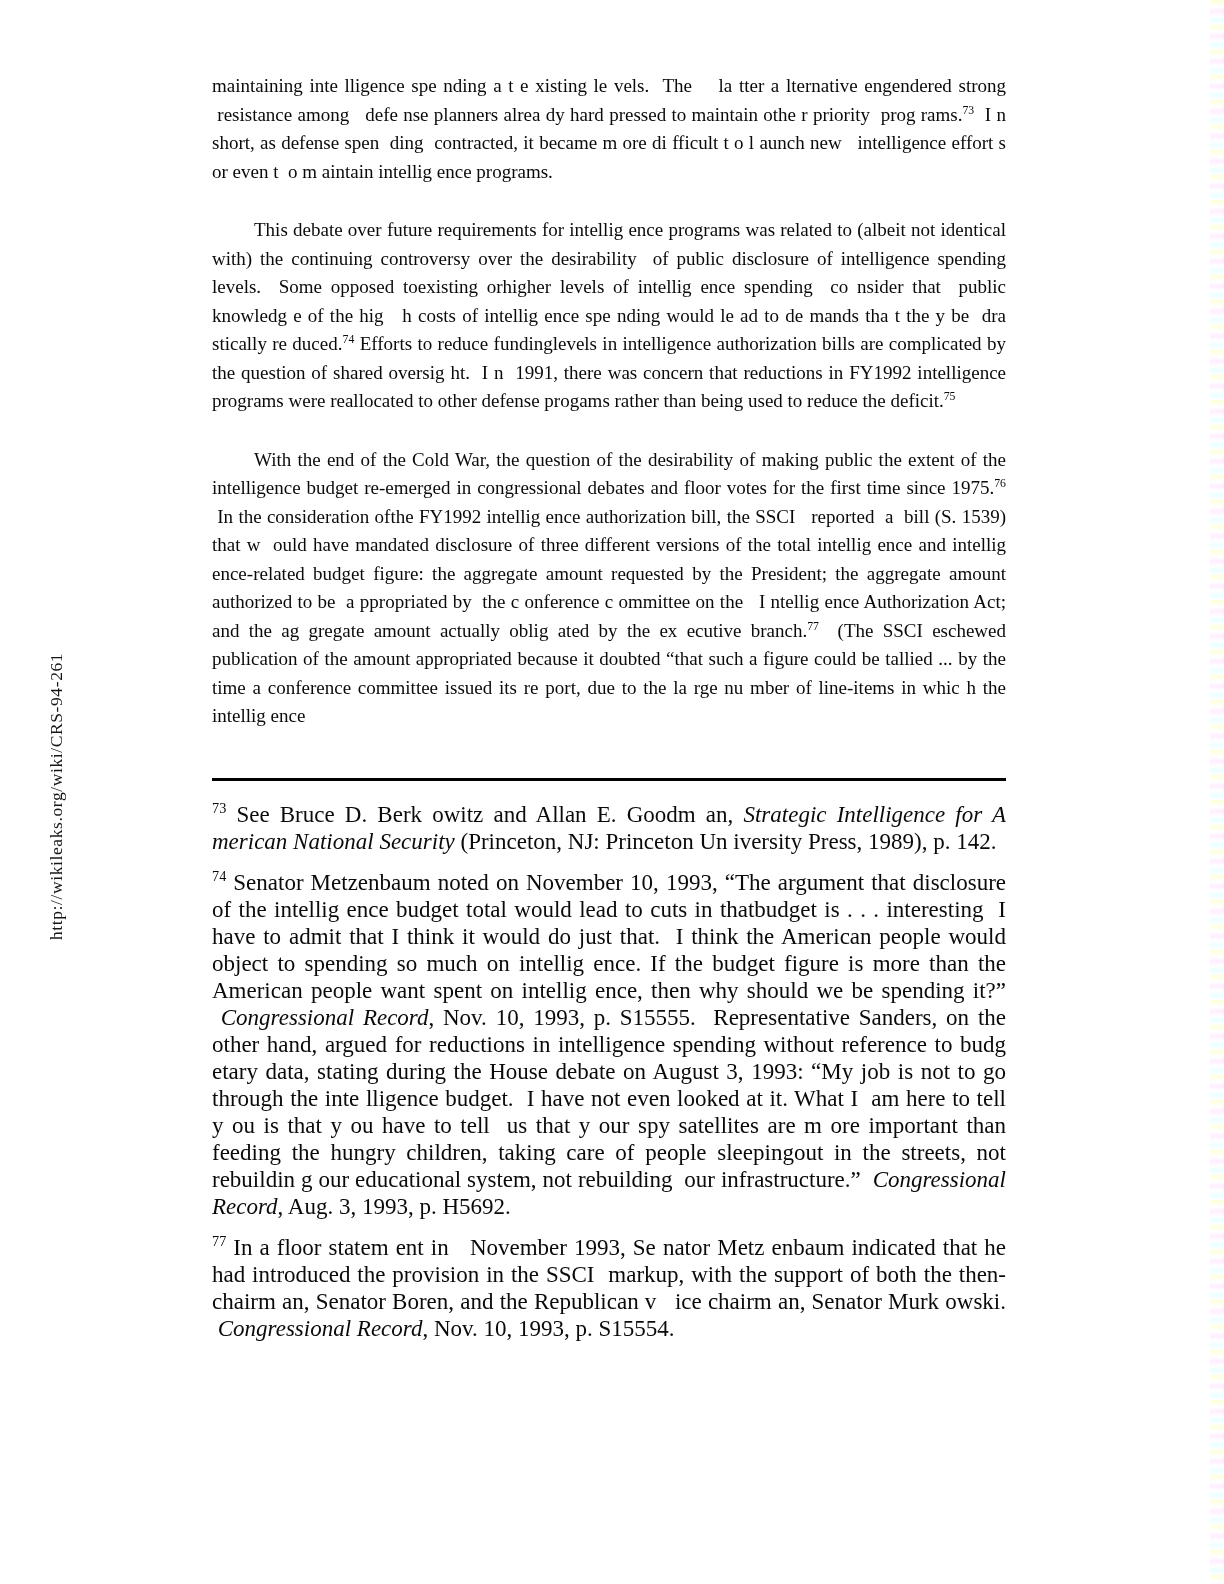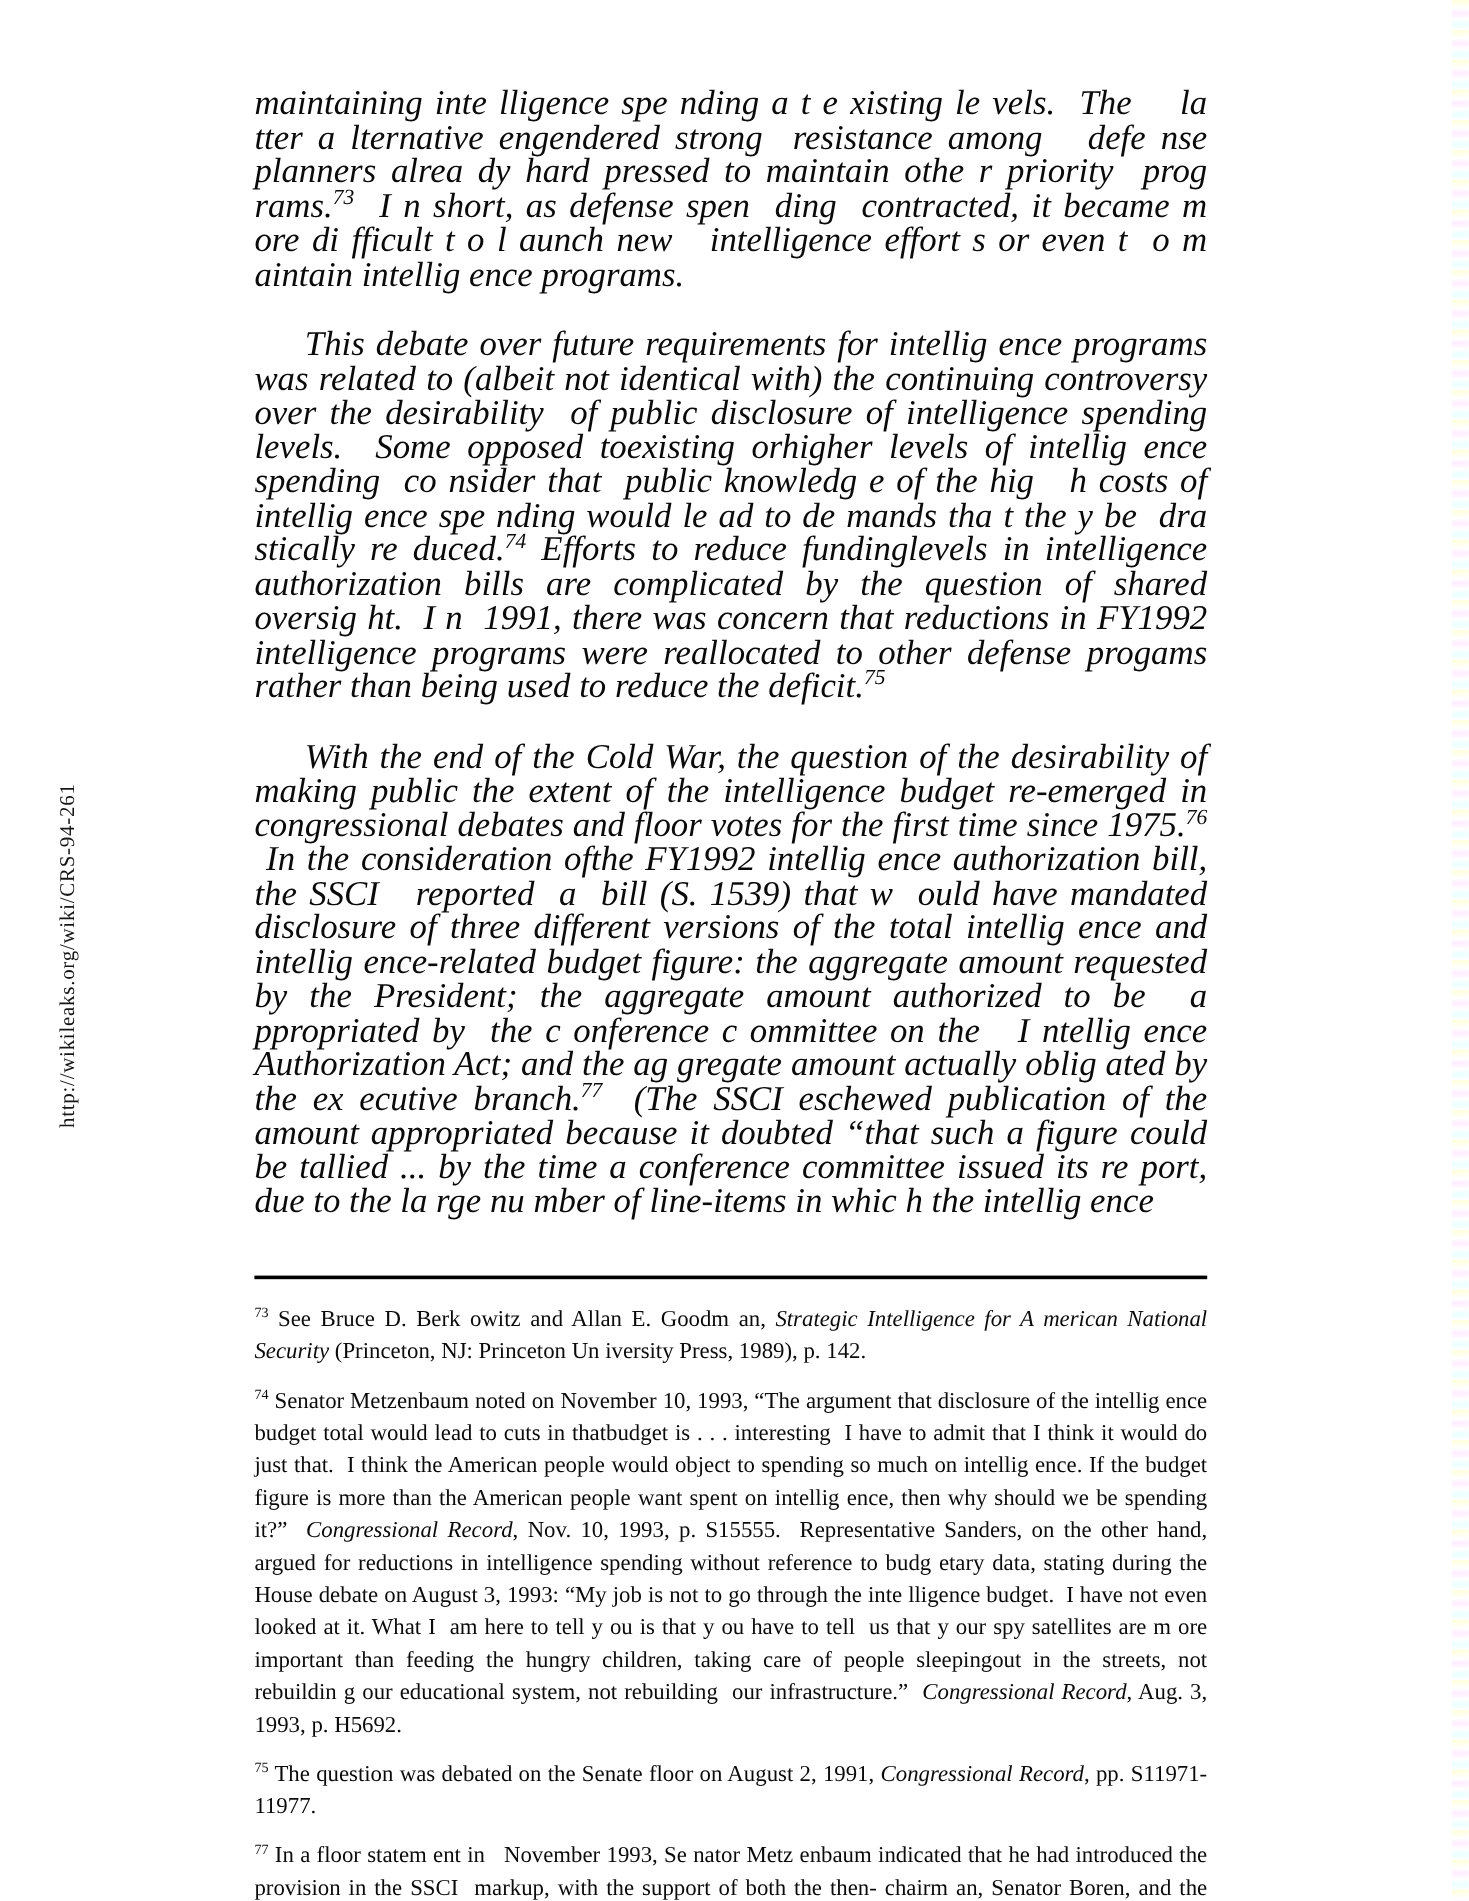--- a/index.html
+++ b/index.html
@@ -36,35 +36,34 @@
     color: #161616;
   }
   .content {
     position: absolute;
     left: 212px;
     top: 72px;
     width: 794px;
   }
   .para {
     margin: 0 0 30px 0;
-    font-size: 29px;
+    font-size: 19px;
     line-height: 28.5px;
     text-align: justify;
-    font-style: italic;
   }
   .para.indent { text-indent: 42px; }
   .fn-divider {
     border: none;
     border-top: 3px solid #000;
     margin: 47px 0 20px 0;
     width: 100%;
   }
   .footnote {
     margin: 0 0 14px 0;
-    font-size: 19px;
+    font-size: 23px;
     line-height: 27px;
     text-align: justify;
   }
   sup.fnref {
     font-size: 0.62em;
     line-height: 0;
     vertical-align: super;
   }
   .seg-i { font-style: italic; }
 </style>
@@ -78,16 +77,15 @@
 <div class="content">
   <div>
       <p class="para"><span>maintaining inte lligence spe nding a t e xisting le vels. &nbsp;The &nbsp;&nbsp;&nbsp;la tter a lternative engendered strong &nbsp;resistance among &nbsp;&nbsp;defe nse planners alrea dy hard pressed to maintain othe r priority &nbsp;prog rams.</span><sup class="fnref">73</sup><span> &nbsp;I n short, as defense spen &nbsp;ding &nbsp;contracted, it became m ore di fficult t o l aunch new &nbsp;&nbsp;intelligence effort s or even t &nbsp;o m aintain intellig ence programs.</span></p>
       <p class="para indent"><span>This debate over future requirements for intellig ence programs was related to (albeit not identical with) the continuing controversy over the desirability &nbsp;of public disclosure of intelligence spending levels. &nbsp;Some opposed toexisting orhigher levels of intellig ence spending &nbsp;co nsider that &nbsp;public knowledg e of the hig &nbsp;&nbsp;h costs of intellig ence spe nding would le ad to de mands tha t the y be &nbsp;dra stically re duced.</span><sup class="fnref">74</sup><span> Efforts to reduce fundinglevels in intelligence authorization bills are complicated by the question of shared oversig ht. &nbsp;I n &nbsp;1991, there was concern that reductions in FY1992 intelligence programs were reallocated to other defense progams rather than being used to reduce the deficit.</span><sup class="fnref">75</sup></p>
       <p class="para indent"><span>With the end of the Cold War, the question of the desirability of making public the extent of the intelligence budget re-emerged in congressional debates and floor votes for the first time since 1975.</span><sup class="fnref">76</sup><span> &nbsp;In the consideration ofthe FY1992 intellig ence authorization bill, the SSCI &nbsp;&nbsp;reported &nbsp;a &nbsp;bill (S. 1539) that w &nbsp;ould have mandated disclosure of three different versions of the total intellig ence and intellig ence-related budget figure: the aggregate amount requested by the President; the aggregate amount authorized to be &nbsp;a ppropriated by &nbsp;the c onference c ommittee on the &nbsp;&nbsp;I ntellig ence Authorization Act; and the ag gregate amount actually oblig ated by the ex ecutive branch.</span><sup class="fnref">77</sup><span> &nbsp;(The SSCI eschewed publication of the amount appropriated because it doubted “that such a figure could be tallied ... by the time a conference committee issued its re port, due to the la rge nu mber of line-items in whic h the intellig ence</span></p>
     </div>
   <hr class="fn-divider">
   <div>
       <p class="footnote"><sup class="fnref">73</sup><span> See Bruce D. Berk owitz and Allan E. Goodm an, </span><span class="seg-i">Strategic Intelligence for A merican National Security</span><span> (Princeton, NJ: Princeton Un iversity Press, 1989), p. 142.</span></p>
       <p class="footnote"><sup class="fnref">74</sup><span> Senator Metzenbaum noted on November 10, 1993, “The argument that disclosure of the intellig ence budget total would lead to cuts in thatbudget is . . . interesting &nbsp;I have to admit that I think it would do just that. &nbsp;I think the American people would object to spending so much on intellig ence. If the budget figure is more than the American people want spent on intellig ence, then why should we be spending it?” &nbsp;</span><span class="seg-i">Congressional Record</span><span>, Nov. 10, 1993, p. S15555. &nbsp;Representative Sanders, on the other hand, argued for reductions in intelligence spending without reference to budg etary data, stating during the House debate on August 3, 1993: “My job is not to go through the inte lligence budget. &nbsp;I have not even looked at it. What I &nbsp;am here to tell y ou is that y ou have to tell &nbsp;us that y our spy satellites are m ore important than feeding the hungry children, taking care of people sleepingout in the streets, not rebuildin g our educational system, not rebuilding &nbsp;our infrastructure.” &nbsp;</span><span class="seg-i">Congressional Record</span><span>, Aug. 3, 1993, p. H5692.</span></p>
-      <p class="footnote"><sup class="fnref">75</sup><span> The question was debated on the Senate floor on August 2, 1991, </span><span class="seg-i">Congressional Record</span><span>, pp. S11971-11977.</span></p>
       <p class="footnote"><sup class="fnref">77</sup><span> In a floor statem ent in &nbsp;&nbsp;November 1993, Se nator Metz enbaum indicated that he had introduced the provision in the SSCI &nbsp;markup, with the support of both the then- chairm an, Senator Boren, and the Republican v &nbsp;&nbsp;ice chairm an, Senator Murk owski. &nbsp;</span><span class="seg-i">Congressional Record</span><span>, Nov. 10, 1993, p. S15554.</span></p>
     </div>
 </div>
 
 </body></html>

